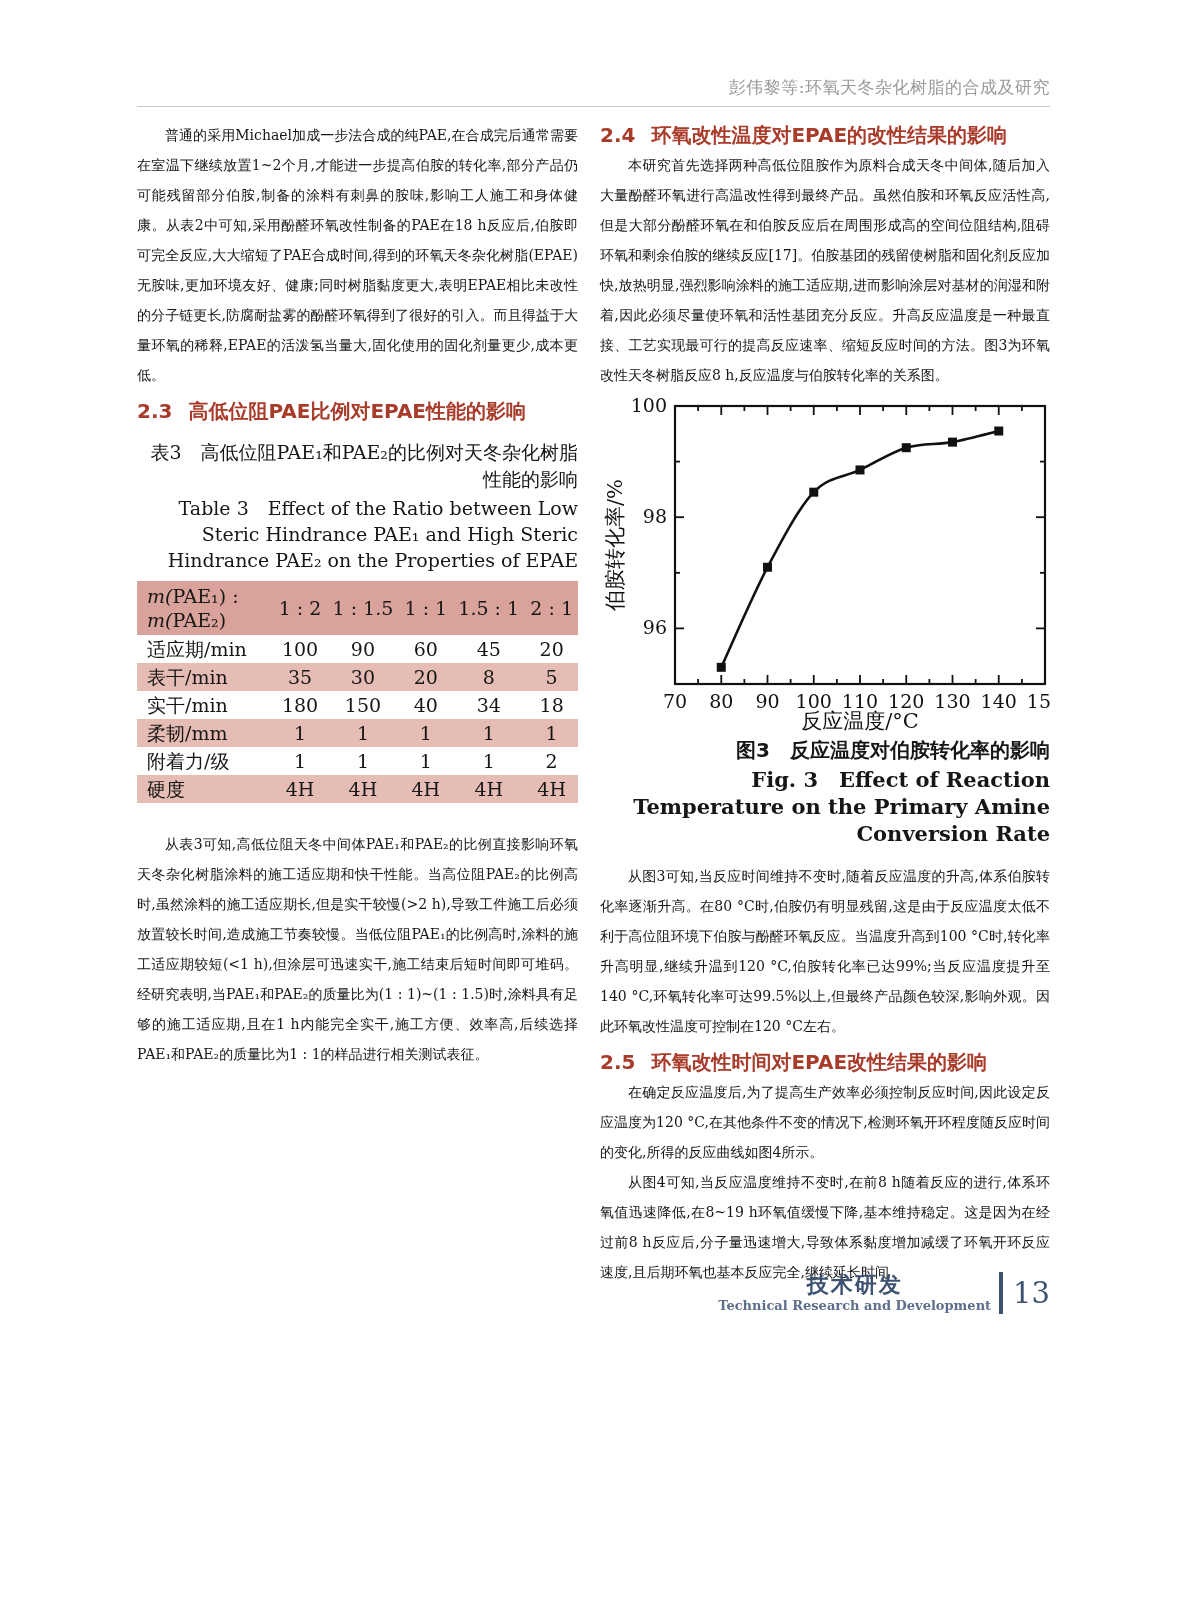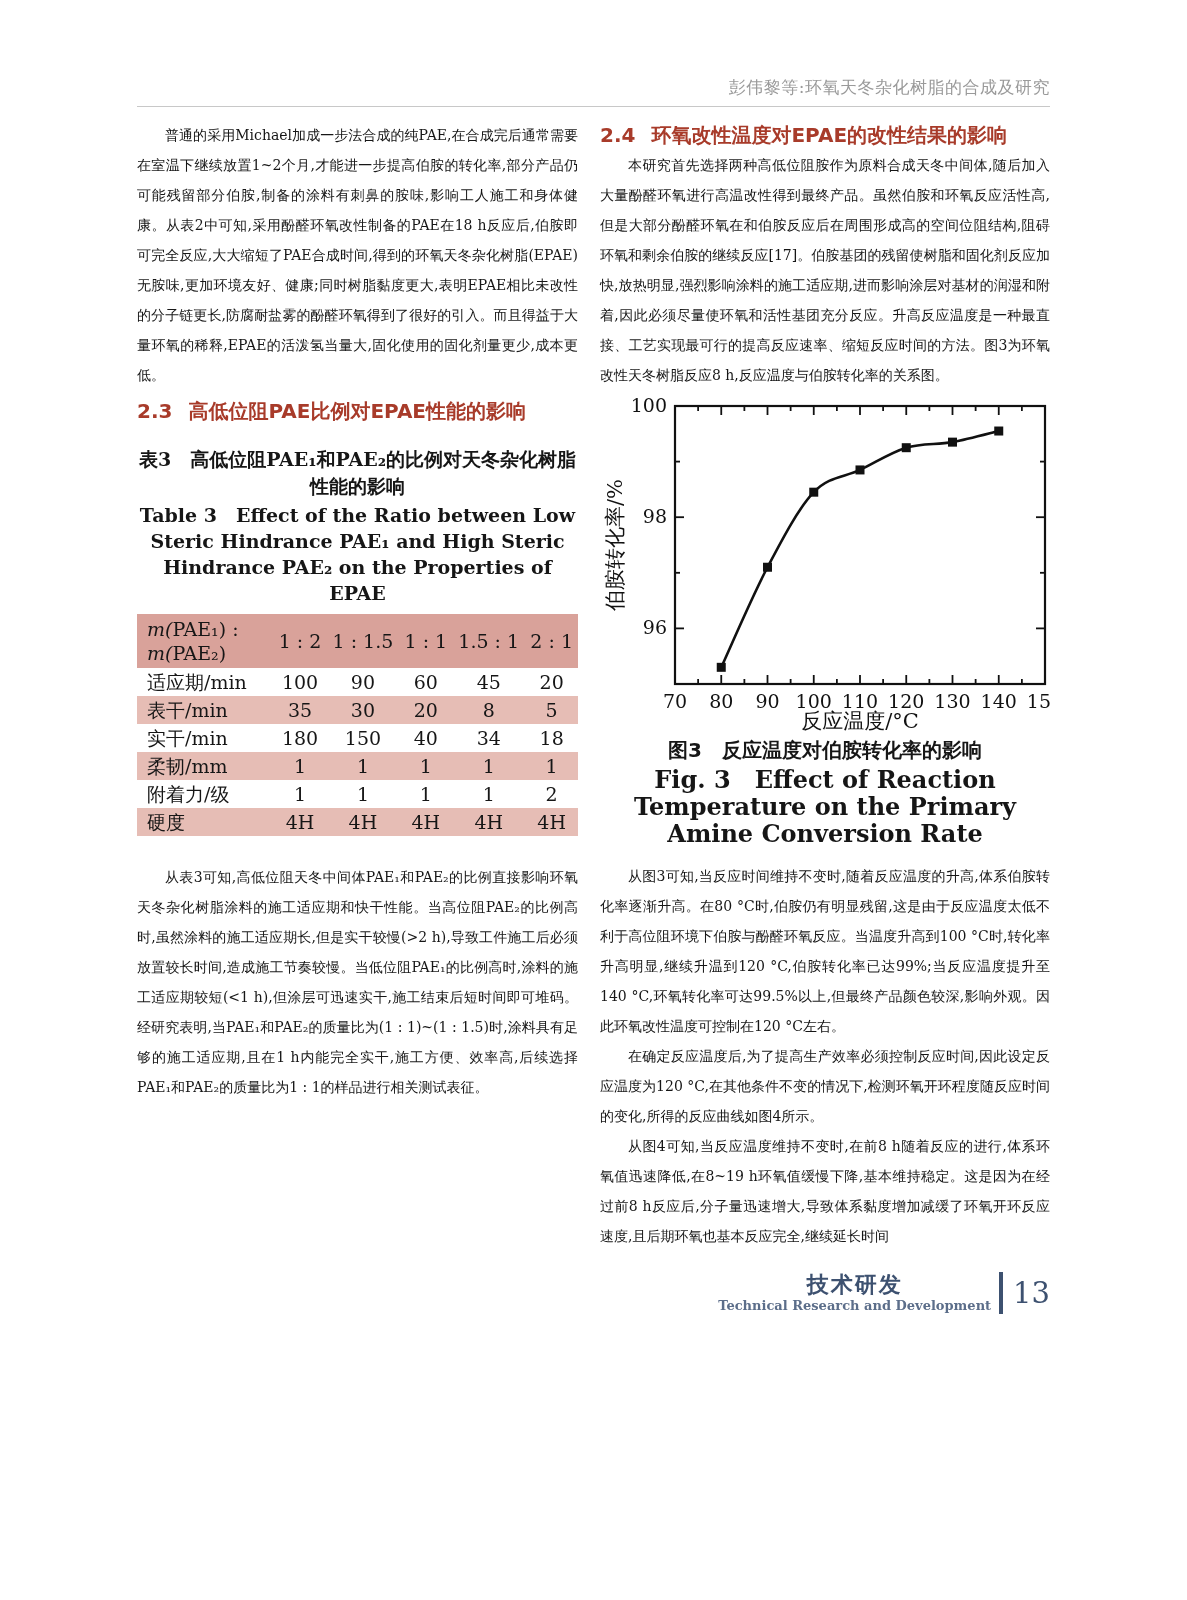--- a/index.html
+++ b/index.html
@@ -20,38 +20,38 @@
   .col-right{ width:450px; }
 
   .para{ margin:0; font-size:14px; line-height:30px; text-align:justify; text-justify:inter-ideograph; text-indent:2em; }
   .sec{
     margin:6px 0 0 0; font-size:20px; line-height:30px; font-weight:bold;
     color:var(--accent,#a83b2a); font-family:"DejaVu Sans","Liberation Sans",sans-serif;
   }
   .sec .sec-num{ margin-right:16px; }
 
   
-  .tbl-caption{ margin-top:20px; text-align:center; font-weight:bold; }
+  .tbl-caption{ margin-top:13px; text-align:right; font-weight:normal; }
   .tbl-caption .cap-cn{ font-size:19px; line-height:27px; }
   .tbl-caption .cap-en{ font-size:19px; line-height:26px; margin-top:2px; }
   table.datatable{ width:100%; border-collapse:collapse; margin-top:8px; font-size:19px; }
   table.datatable thead tr{ background:var(--tbl-head,#d9a29a); }
   table.datatable th{ font-weight:normal; padding:3px 2px; line-height:24px; }
   table.datatable th.rowlabel, table.datatable td.rowlabel{ text-align:left; padding-left:10px; width:31%; }
   .lbl-line{ display:block; }
   .lbl-line::first-letter{ font-style:italic; }
   table.datatable td{ text-align:center; padding:2px 2px; line-height:24px; }
   table.datatable tbody tr:nth-child(even){ background:var(--tbl-stripe,#e6bdb5); }
 
   
   figure{ margin:4px 0 0 0; }
   figure svg{ display:block; }
-  figcaption{ text-align:center; font-weight:bold; }
+  figcaption{ text-align:right; font-weight:bold; }
   .fig-cap-cn{ font-size:20px; line-height:28px; margin-top:2px; font-family:"DejaVu Sans","Liberation Sans",sans-serif; }
-  .fig-cap-en{ font-size:24px; line-height:27px; margin-top:2px; font-family:"DejaVu Serif","Liberation Serif",serif; }
+  .fig-cap-en{ font-size:21px; line-height:27px; margin-top:2px; font-family:"DejaVu Serif","Liberation Serif",serif; }
 
   .gap-top{ margin-top:14px; }
   .gap-top-lg{ margin-top:26px; }
 
   
   .page-footer{ position:absolute; right:137px; bottom:50px; display:flex; align-items:center; }
   .f-text{ text-align:center; }
   .f-cn{ font-size:22px; font-weight:bold; letter-spacing:2px; color:var(--footer,#3d5170);
          font-family:"DejaVu Sans","Liberation Sans",sans-serif; line-height:24px; }
   .f-en{ font-size:13px; font-weight:bold; color:#5c6e8a; line-height:17px; }
@@ -230,20 +230,23 @@
             <text fill="#111111" font-family="&quot;DejaVu Serif&quot;,&quot;Liberation Serif&quot;,serif" x="22" y="151" font-size="21" text-anchor="middle" transform="rotate(-90 22 151)">伯胺转化率/%</text>
           </svg>
         <figcaption>
           <div class="fig-cap-cn">图3　反应温度对伯胺转化率的影响</div>
           <div class="fig-cap-en">Fig. 3　Effect of Reaction Temperature on the Primary Amine Conversion Rate</div>
         </figcaption>
       </figure>
 
       <p class="para gap-top">从图3可知,当反应时间维持不变时,随着反应温度的升高,体系伯胺转化率逐渐升高。在80 °C时,伯胺仍有明显残留,这是由于反应温度太低不利于高位阻环境下伯胺与酚醛环氧反应。当温度升高到100 °C时,转化率升高明显,继续升温到120 °C,伯胺转化率已达99%;当反应温度提升至140 °C,环氧转化率可达99.5%以上,但最终产品颜色较深,影响外观。因此环氧改性温度可控制在120 °C左右。</p>
 
+      <h3 class="sec">
+        <span class="sec-num">2.5</span><span class="sec-title">环氧改性时间对EPAE改性结果的影响</span>
+      </h3>
 
       <p class="para">在确定反应温度后,为了提高生产效率必须控制反应时间,因此设定反应温度为120 °C,在其他条件不变的情况下,检测环氧开环程度随反应时间的变化,所得的反应曲线如图4所示。</p>
       <p class="para">从图4可知,当反应温度维持不变时,在前8 h随着反应的进行,体系环氧值迅速降低,在8~19 h环氧值缓慢下降,基本维持稳定。这是因为在经过前8 h反应后,分子量迅速增大,导致体系黏度增加减缓了环氧开环反应速度,且后期环氧也基本反应完全,继续延长时间</p>
     </div>
   </div>
 
   <div class="page-footer">
     <div class="f-text">
       <div class="f-cn">技术研发</div>
       <div class="f-en">Technical Research and Development</div>

